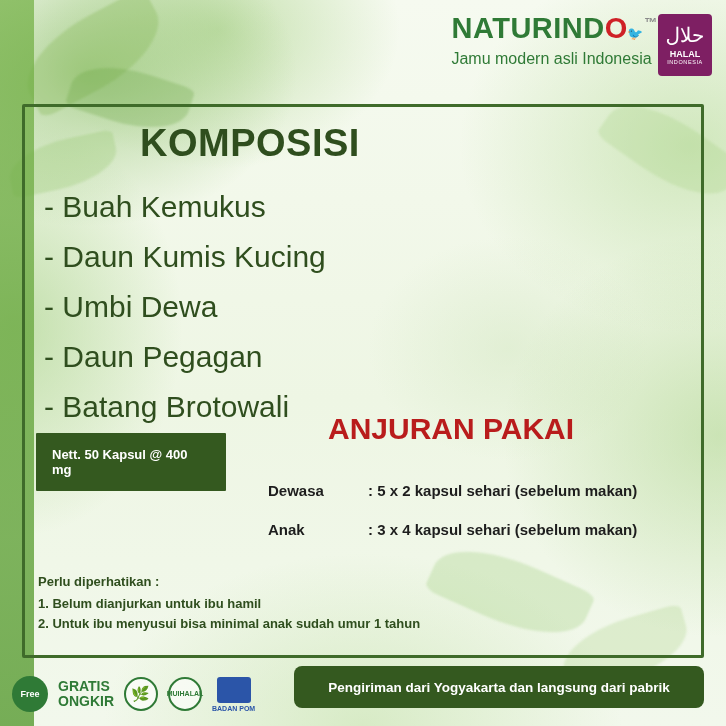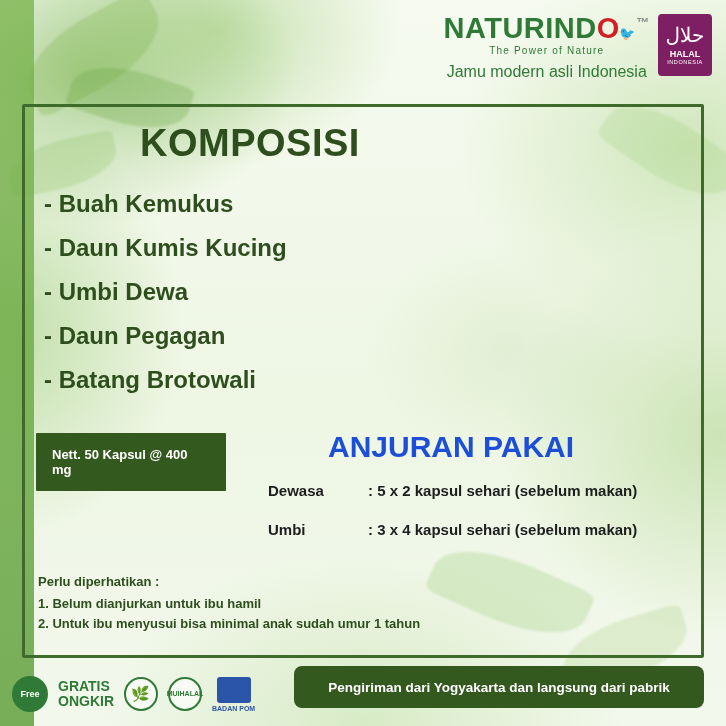--- a/index.html
+++ b/index.html
@@ -45,21 +45,21 @@
   .left-band {
     position: absolute; left: 0; top: 0; width: 34px; height: 726px;
     background: linear-gradient(180deg, rgba(118,178,72,0.75), rgba(96,160,60,0.85));
   }
 
   
   .header {
     position: absolute; top: 14px; left: 400px; width: 312px; height: 82px;
   }
   .brand-row { display: flex; align-items: flex-start; justify-content: flex-end; }
-  .brand-text { text-align: center; padding-right: 8px; }
+  .brand-text { }
   .brand-name {
     font-size: 29px; font-weight: bold; letter-spacing: 0.5px;
     color: #2f7a36; line-height: 1;
   }
   .brand-name .red { color: #cf2026; }
   .brand-name .mark { font-size: 13px; vertical-align: super; color: #8a8a8a; }
   .brand-tag {
     font-size: 10px; color: #2f7a36; letter-spacing: 1.2px; margin-top: 2px;
   }
   .brand-sub {
@@ -83,32 +83,32 @@
     border-radius: 2px;
   }
   .title-komposisi {
     position: absolute; left: 140px; top: 122px;
     font-size: 38px; font-weight: bold; color: #2f4e1e; letter-spacing: 0.5px;
   }
   .ingredients {
     position: absolute; left: 44px; top: 190px; width: 420px;
   }
   .ingredient {
-    font-size: 24px; font-weight: bold; color: #2f4e1e; margin-bottom: 16px;
+    font-size: 30px; font-weight: normal; color: #2f4e1e; margin-bottom: 16px;
   }
   .nett-badge {
     position: absolute; left: 36px; top: 433px;
     background: #34591f; color: #ffffff;
     padding: 14px 16px; border-radius: 1px;
     font-size: 13px; font-weight: bold;
     width: 190px;
   }
   .title-anjuran {
     position: absolute; left: 328px; top: 412px;
-    font-size: 30px; font-weight: bold; color: #1d4ed8; margin-top: 18px;
+    font-size: 30px; font-weight: bold; color: #b91c1c;
   }
   .dosage {
     position: absolute; left: 268px; top: 482px; width: 420px;
     font-size: 15px; font-weight: bold; color: #1d1d1d;
   }
   .dose-row { display: flex; margin-bottom: 22px; }
   .dose-label { width: 100px; }
   .dose-value { flex: 1; }
   .notes {
     position: absolute; left: 38px; top: 572px; width: 480px;
@@ -170,21 +170,20 @@
   <div class="bg-leaf leaf-e"></div>
   <div class="bg-leaf leaf-f"></div>
   <div class="left-band"></div>
 
   <div class="header">
     <div class="brand-row">
       <div class="brand-text">
         <div class="brand-name">
           <span>NATURIND</span><span class="red">O</span><span class="bird">🐦</span><span class="mark">™</span>
         </div>
-        <div class="brand-tag">The Power of Nature</div>
         <div class="brand-sub">Jamu modern asli Indonesia</div>
       </div>
       <div class="halal">
         <div class="halal-glyph">حلال</div>
         <div class="halal-label">HALAL</div>
         <div class="halal-sub">INDONESIA</div>
       </div>
     </div>
   </div>
 
@@ -203,21 +202,21 @@
   <div class="nett-badge">Nett. 50 Kapsul @ 400 mg</div>
 
   <div class="title-anjuran">ANJURAN PAKAI</div>
 
   <div class="dosage">
     <div class="dose-row">
       <div class="dose-label">Dewasa</div>
       <div class="dose-value">: 5 x 2 kapsul sehari (sebelum makan)</div>
     </div>
     <div class="dose-row">
-      <div class="dose-label">Umbi</div>
+      <div class="dose-label">Anak</div>
       <div class="dose-value">: 3 x 4 kapsul sehari (sebelum makan)</div>
     </div>
   </div>
 
   <div class="notes">
     <div class="note-head">Perlu diperhatikan :</div>
     <div>1. Belum dianjurkan untuk ibu hamil</div>
     <div>2. Untuk ibu menyusui bisa minimal anak sudah umur 1 tahun</div>
   </div>
 

